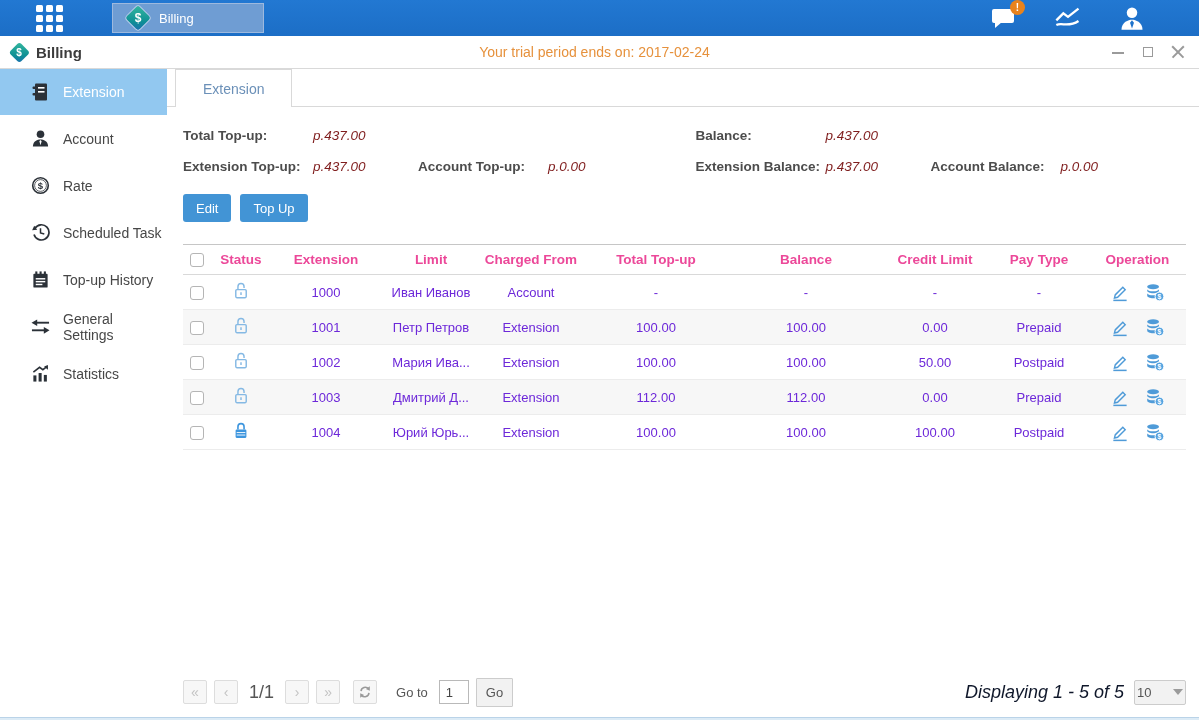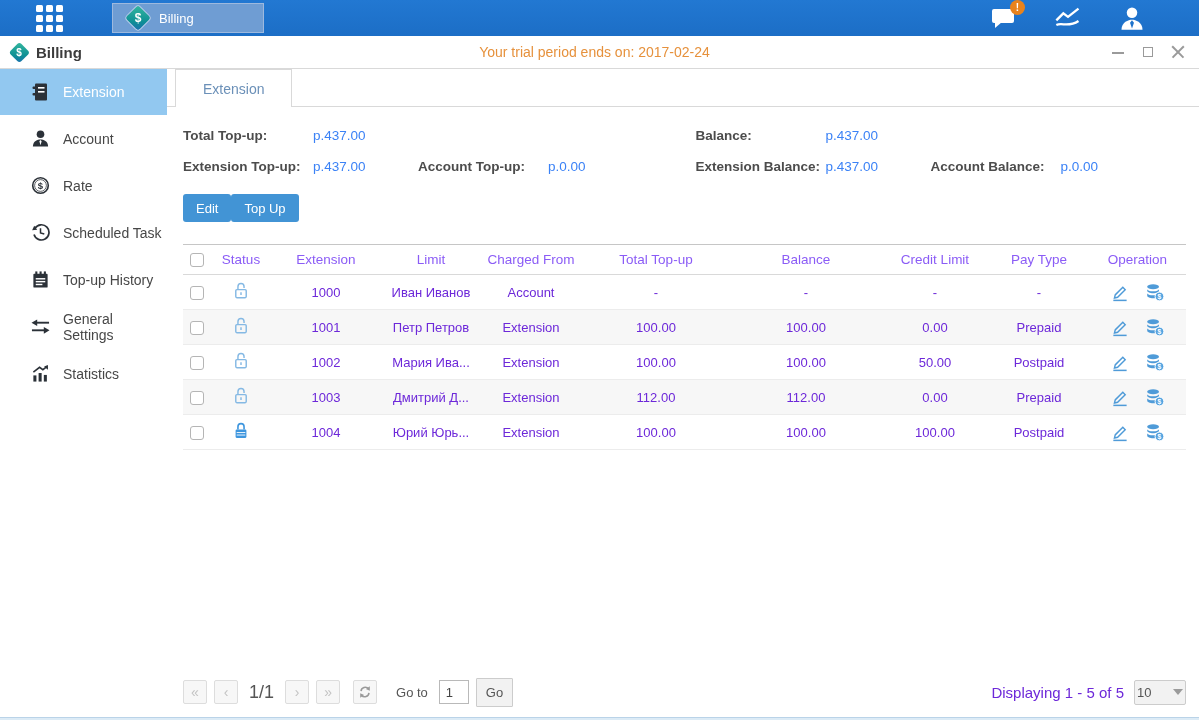--- a/index.html
+++ b/index.html
@@ -78,32 +78,32 @@
     color:#6b90b8; font-size:14px; cursor:pointer;
   }
   .content { padding:0 13px 0 16px; display:flex; flex-direction:column; flex:1; }
   
   .summary { display:flex; margin-top:13px; font-size:13.5px; }
   .sum-col { width:50%; }
   .sum-col.right { padding-left:11px; }
   .sum-row { display:flex; align-items:center; height:31px; }
   .sum-label { font-weight:bold; color:#4c4c4c; width:130px; }
   .sum-label.w2 { width:130px; }
-  .sum-val { color:#3b82f6; width:105px; }
-  
-  .btn-row { display:flex; margin-top:12px; }
+  .sum-val { color:#7f1d1d; width:105px;font-style:italic; }
+  
+  .btn-row { display:flex; gap:9px; margin-top:12px; }
   .btn {
     background:#4294d5; color:#fff; border:none; border-radius:3px;
     font-size:13px; height:28px; padding:0 13px; cursor:pointer;
     font-family:"Liberation Sans", sans-serif;
   }
   
   table { border-collapse:collapse; table-layout:fixed; width:100%; margin-top:22px; font-size:13px; }
   thead tr { border-top:1px solid #c6c6c6; border-bottom:1px solid #d9d9d9; }
-  th { font-weight:normal; color:#8b5cf6; height:30px; text-align:center; font-size:13.5px; }
+  th { font-weight:bold; color:#ec4899; height:30px; text-align:center; font-size:13.5px; }
   td { height:35px; text-align:center; color:#6d28d9; }
   tbody tr { border-bottom:1px solid #ececec; }
   tbody tr.alt { background:#f7f7f7; }
   .cb {
     width:14px; height:14px; border:1px solid #b5b5b5; border-radius:3px; background:#fff;
     display:inline-block; vertical-align:middle; cursor:pointer;
   }
   .lock-wrap .locked-svg { display:none; }
   .lock-wrap.locked .locked-svg { display:inline; }
   .op-icons { display:flex; align-items:center; justify-content:center; gap:16px; }
@@ -123,21 +123,21 @@
   .goto-input {
     width:30px; height:24px; border:1px solid #b9b9b9; font-size:13px; text-align:left;
     padding-left:6px; color:#444; font-family:"Liberation Sans", sans-serif; margin-left:4px;
   }
   .go-btn {
     height:29px; background:#f2f2f2; border:1px solid #ccc; border-radius:1px;
     color:#555; font-size:13px; padding:0 9px; cursor:pointer;
     font-family:"Liberation Sans", sans-serif;
   }
   .pager-right { margin-left:auto; display:flex; align-items:center; gap:10px; }
-  .display-text { color:#6d28d9; font-size:15px; }
+  .display-text { color:#0f172a; font-size:18px;font-style:italic; }
   .page-size {
     width:52px; height:25px; background:#f2f2f2; border:1px solid #ccc; border-radius:2px;
     display:flex; align-items:center; padding:0 2px; cursor:pointer; color:#555; font-size:13px;
   }
   .page-size .caret { margin-left:auto; width:0; height:0;
     border-left:5px solid transparent; border-right:5px solid transparent; border-top:6px solid #9b9b9b; }
   .bottom-strip { position:absolute; left:0; right:0; bottom:0; height:3px;
     background:#dcebf6; border-top:1px solid #bad3e8; }
 </style>
 </head>

